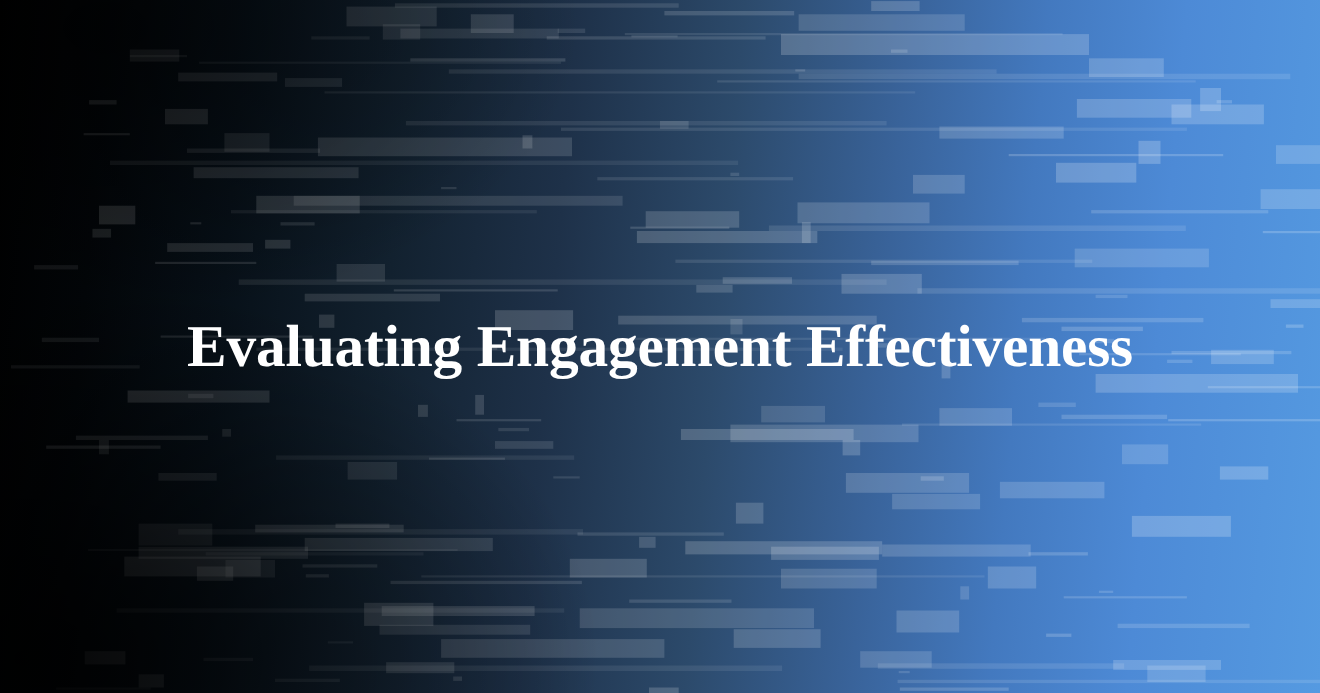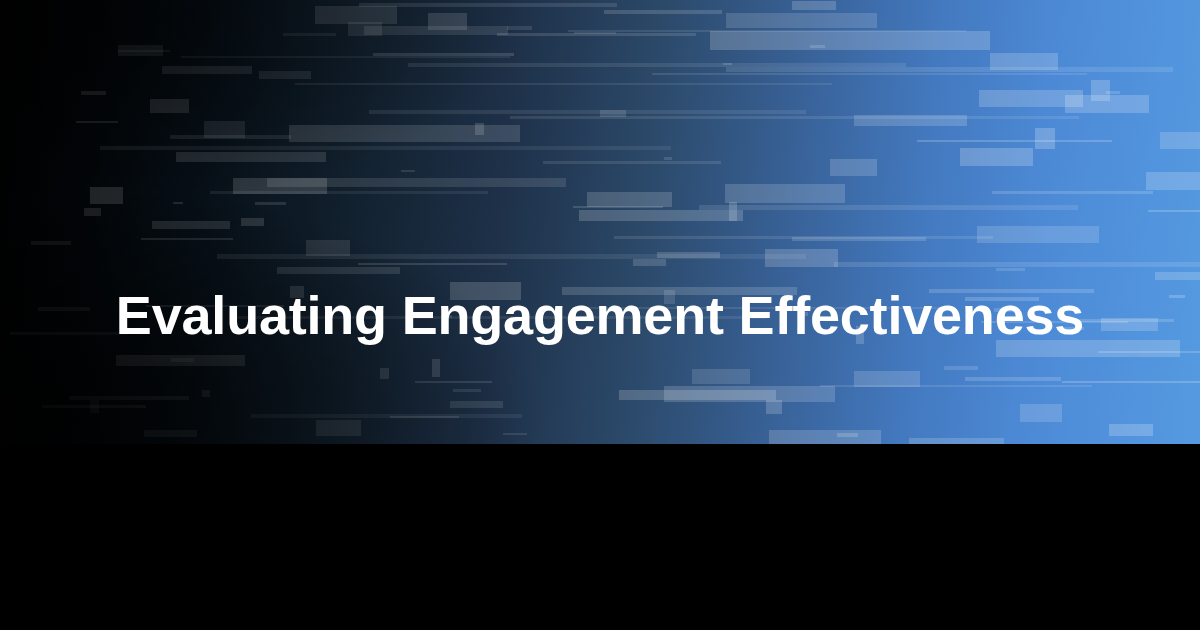--- a/index.html
+++ b/index.html
@@ -4,23 +4,23 @@
 <style>
   html, body {
     margin: 0;
     padding: 0;
     background: #000;
   }
 
   #banner {
     position: relative;
     width: 1200px;
-    height: 444px;
+    height: 630px;
     overflow: hidden;
-    font-family: Liberation Sans, sans-serif;
+    font-family: Liberation Serif, serif;
   }
 
   
   #gradient-layer {
     position: absolute;
     inset: 0;
     background: linear-gradient(
       95deg,
       #000000 0%,
       #020508 8%,

